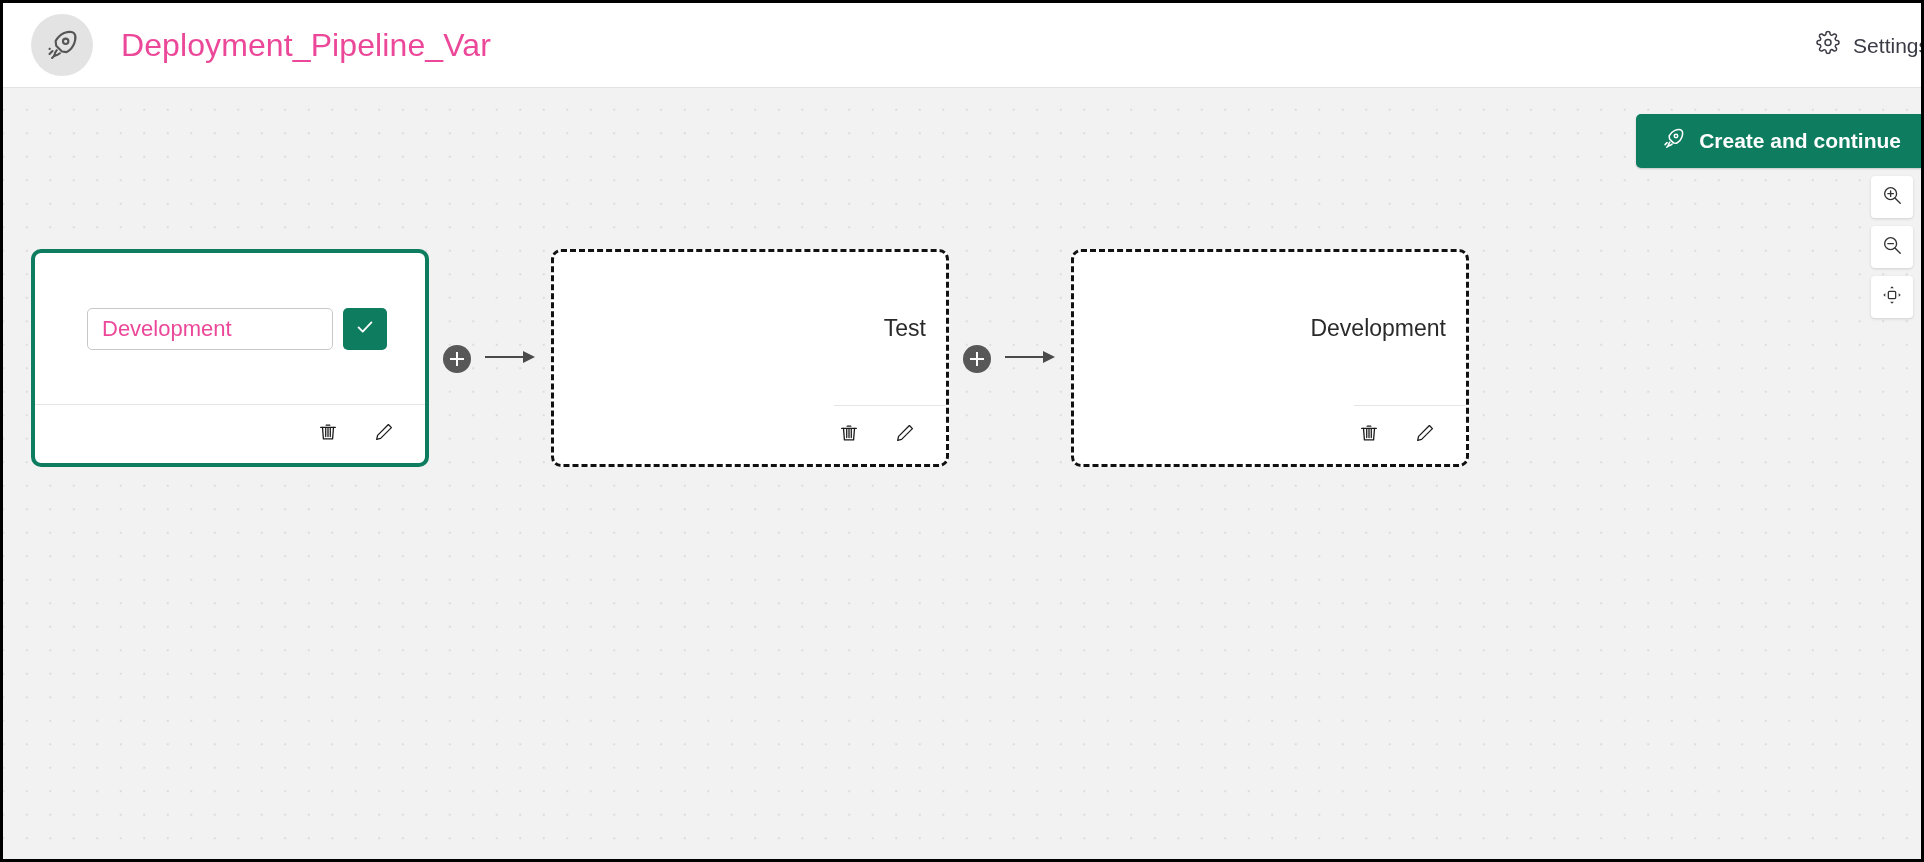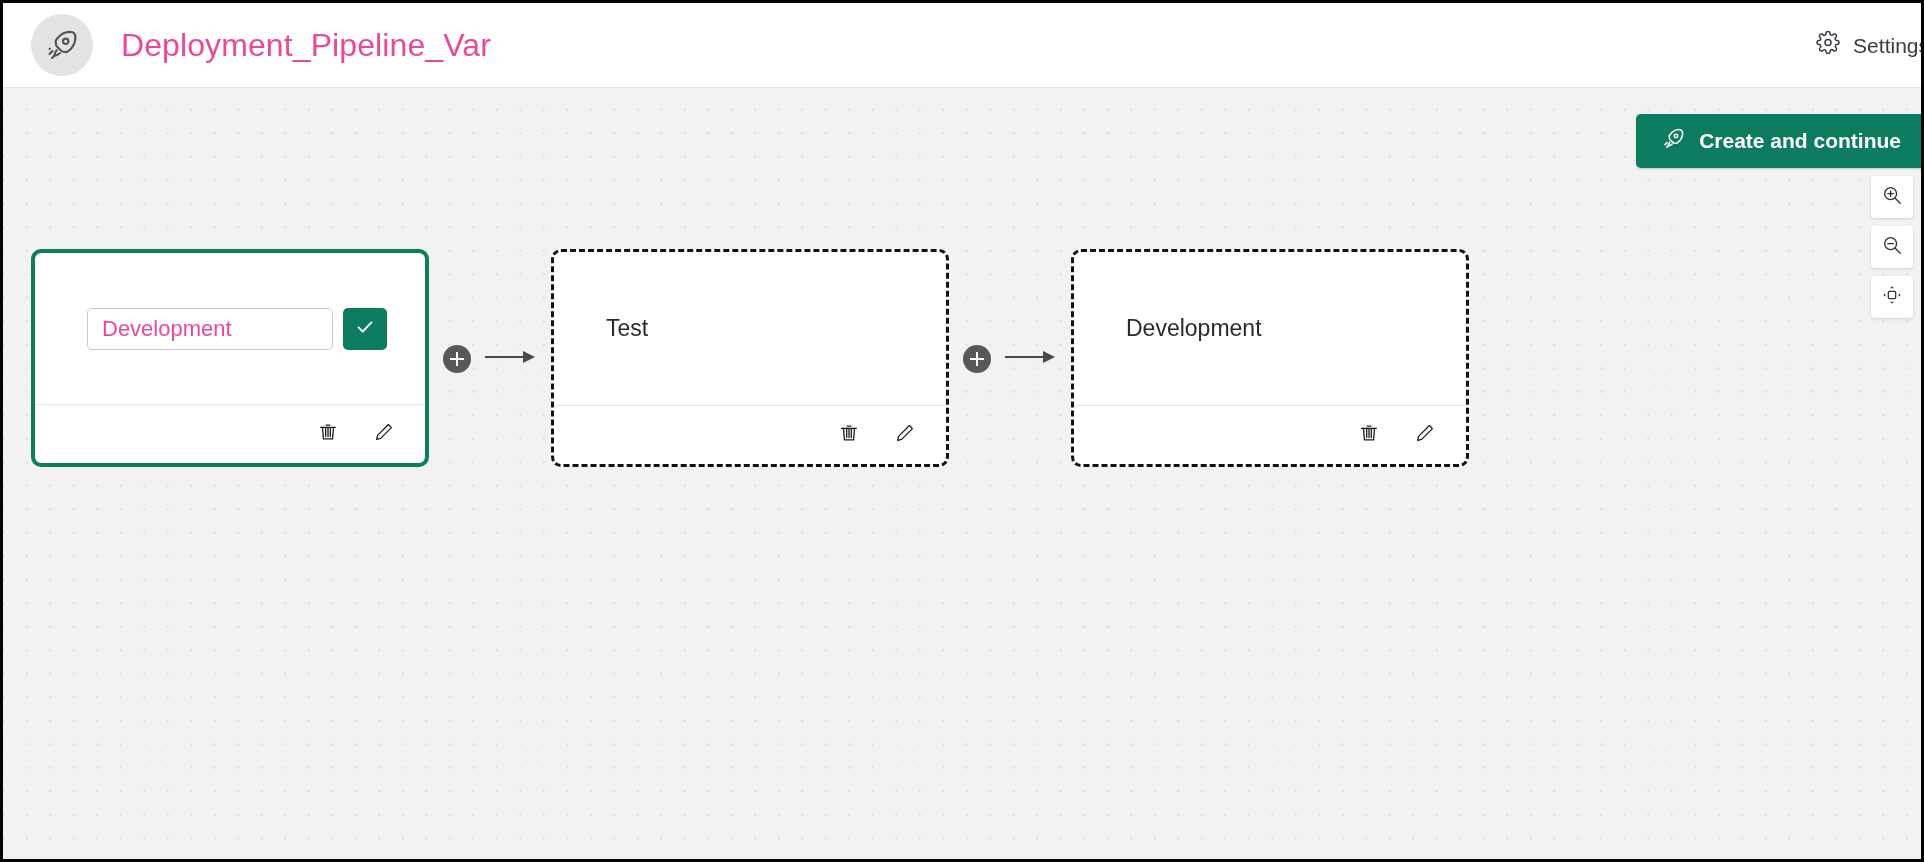--- a/index.html
+++ b/index.html
@@ -149,20 +149,21 @@
     background: #ffffff;
     border-radius: 10px;
     display: flex;
     flex-direction: column;
   }
   .node.selected {
     border: 4px solid #0e7c5f;
   }
   .node.dashed {
     border: 3px dashed #111111;
+    align-items: flex-end;
   }
   .node-body {
     flex: 1 1 auto;
     display: flex;
     align-items: center;
     padding-left: 52px;
     padding-right: 20px;
   }
   .node-title {
     font-size: 23px;

